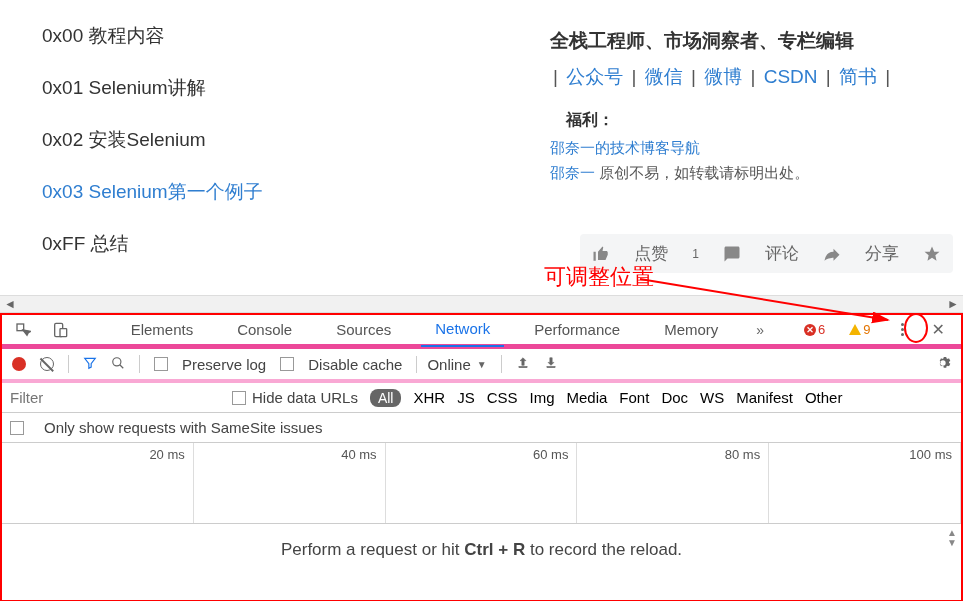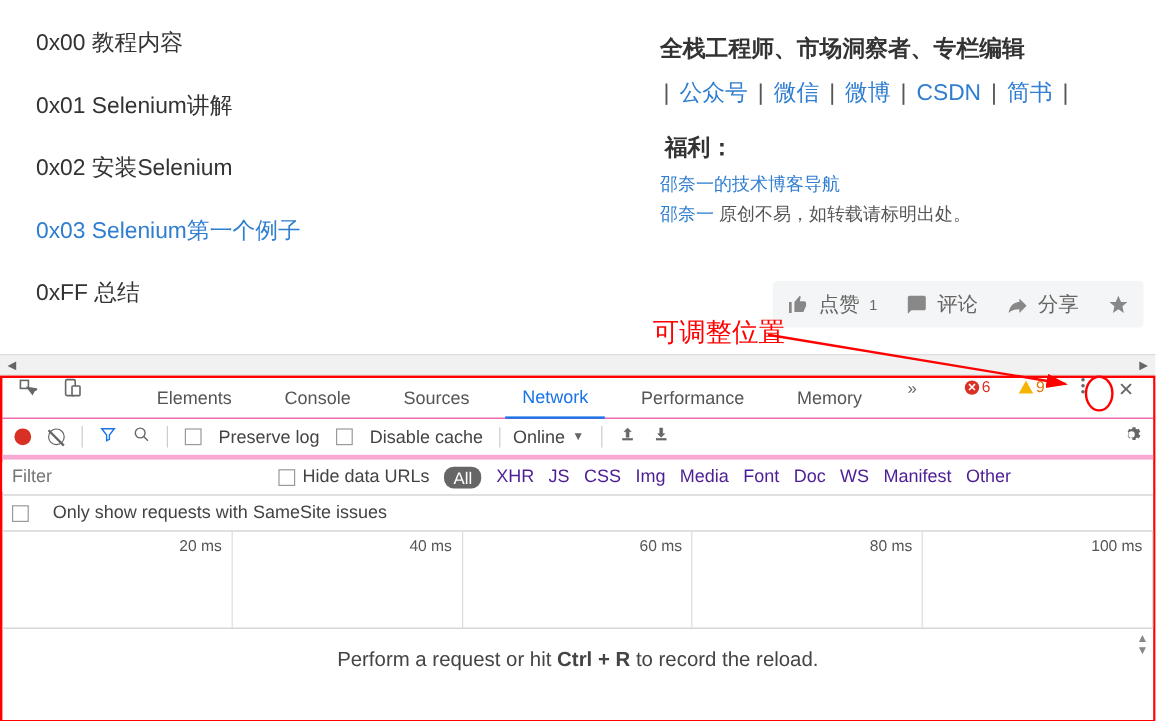--- a/index.html
+++ b/index.html
@@ -1,39 +1,39 @@
 <!DOCTYPE html>
 <html><head>
 <meta charset="utf-8">
 <style>
 *{box-sizing:border-box;margin:0;padding:0}
 body{font-family:-apple-system,"Segoe UI",Arial,"Microsoft YaHei",sans-serif;width:963px;height:601px;overflow:hidden;color:#333;font-size:16px;position:relative}
 .top{display:flex;height:295px}
-.toc{width:530px;padding:10px 0 0 0}
+.toc{width:530px;padding:10px 0 0 12px}
 .toc .item{padding:13px 30px 13px 30px;font-size:19px;cursor:pointer}
 .toc .item.active{color:#2f7ed0}
 .sidebar{flex:1;padding:22px 20px;border-left:0;background:#fff}
 .bio-title{font-weight:700;font-size:19px;margin:6px 0 10px}
 .bio-links{font-size:19px;margin-bottom:20px}
 .bio-links .sep{color:#555;margin:0 3px}
 .bio-links a{color:#2f7ed0;text-decoration:none}
-.bio-sub{font-weight:700;font-size:19px;margin:10px 4px 8px}
+.bio-sub{font-weight:700;font-size:16px;margin:10px 16px 8px}
 .bio-row{font-size:15px;margin:6px 0;color:#555}
 .bio-row a{color:#2f7ed0;text-decoration:none}
 .action-bar{position:absolute;right:10px;top:234px;display:flex;align-items:center;gap:24px;background:#f4f5f6;padding:8px 12px;font-size:17px;color:#666;border-radius:4px}
-.action-bar .a{display:flex;align-items:center;gap:8px}
+.action-bar .a{display:flex;align-items:center;gap:24px}
 .action-bar svg{width:18px;height:18px;fill:#888}
 .action-bar sup{font-size:12px;vertical-align:super}
 .annot{position:absolute;left:544px;top:262px;color:#f00;font-size:22px}
 .arrow-svg{position:absolute;left:640px;top:276px;pointer-events:none}
 .arrow-svg svg{overflow:visible}
 .scroll-strip{height:18px;background:#f1f1f1;border-top:1px solid #ddd;border-bottom:1px solid #ddd;display:flex;justify-content:space-between;align-items:center;padding:0 4px}
 .scroll-strip span{font-size:12px;color:#666}
 .dev{border:2px solid #f00;height:289px;font-size:15px;color:#444}
-.dev-tabs{display:flex;align-items:flex-start;height:34px;border-bottom:1px solid #ec4899;padding:0 10px;gap:16px}
+.dev-tabs{display:flex;align-items:center;height:34px;border-bottom:5px solid #ec4899;padding:0 10px;gap:16px}
 .dev-tabs .icon{width:22px;display:flex;justify-content:center;color:#666}
 .dev-tabs .tab{padding:0 14px;cursor:pointer;color:#555;height:34px;display:flex;align-items:center}
 .dev-tabs .tab.active{color:#1a73e8;border-bottom:2px solid #1a73e8}
 .dev-tabs .spacer{flex:1}
 .dev-tabs .err{color:#d93025;font-size:13px;display:flex;align-items:center;gap:2px}
 .dev-tabs .warn{color:#e37400;font-size:13px;display:flex;align-items:center;gap:2px;margin:0 8px}
 .dev-tabs .dot-err{width:12px;height:12px;border-radius:50%;background:#d93025;color:#fff;font-size:9px;display:flex;align-items:center;justify-content:center;font-weight:700}
 .dev-tabs .dot-warn{width:0;height:0;border-left:6px solid transparent;border-right:6px solid transparent;border-bottom:11px solid #f4b400;position:relative}
 .ellipse{border:2px solid #f00;border-radius:50%;width:24px;height:30px;position:absolute;right:35px;top:313px;pointer-events:none}
 .net-bar{display:flex;align-items:center;height:34px;padding:0 10px;gap:14px;border-bottom:4px solid #f9a8d4}
@@ -43,21 +43,21 @@
 .funnel svg{width:14px;height:14px;stroke:#1a73e8;fill:none;stroke-width:2}
 .mag svg{width:14px;height:14px;stroke:#666;fill:none;stroke-width:2}
 .cb{width:14px;height:14px;border:1px solid #999;background:#fff}
 .sel{display:flex;align-items:center;gap:6px;border-left:1px solid #ccc;padding-left:10px}
 .sel .tri{font-size:10px;color:#666}
 .upld svg{width:14px;height:14px;stroke:#666;fill:#666}
 .gear{margin-left:auto;color:#666}
 .filter-row{display:flex;align-items:center;height:30px;border-bottom:1px solid #ccc;font-size:15px}
 .filter-row input{border:none;padding:4px 8px;width:230px;font-size:15px;outline:none;color:#999}
 .filter-row .pill{background:#666;color:#fff;border-radius:8px;padding:1px 8px;font-size:14px;margin:16px 6px}
-.filter-row .ft{margin:0 6px;color:#4c1d95;cursor:pointer}
+.filter-row .ft{margin:0 6px;color:#000000;cursor:pointer}
 .ss-row{display:flex;align-items:center;height:30px;padding:0 8px;gap:20px;border-bottom:1px solid #ccc;font-size:15px}
 .timeline{display:flex;height:80px}
 .timeline .col{flex:1;border-right:1px solid #ddd;text-align:right;padding:4px 8px;font-size:13px;color:#555}
 .msg{text-align:center;padding:16px 0;font-size:17px;color:#444;border-top:1px solid #ccc;position:relative}
 .msg .scr{position:absolute;right:4px;top:4px;display:flex;flex-direction:column;font-size:10px;color:#888;line-height:10px}
 .more-icon{display:flex;flex-direction:column;gap:2px;align-items:center;padding:0 6px}
 .more-icon span{width:3px;height:3px;border-radius:50%;background:#666}
 .x-icon{padding:0 6px;color:#666;font-size:16px}
 .chev{font-size:14px;color:#666;padding:0 8px}
 </style>

